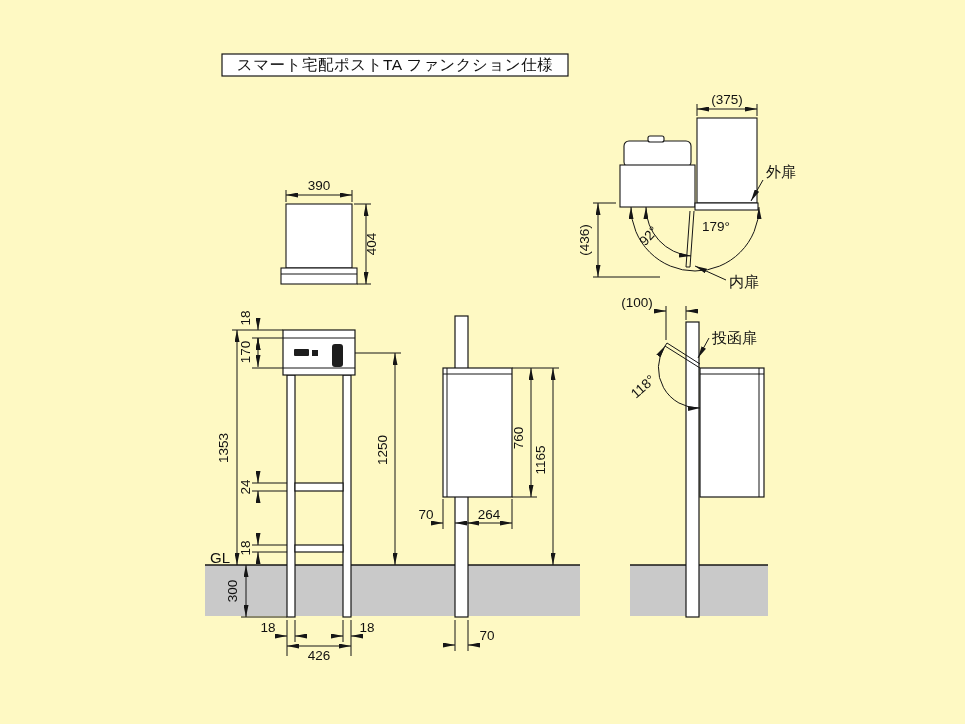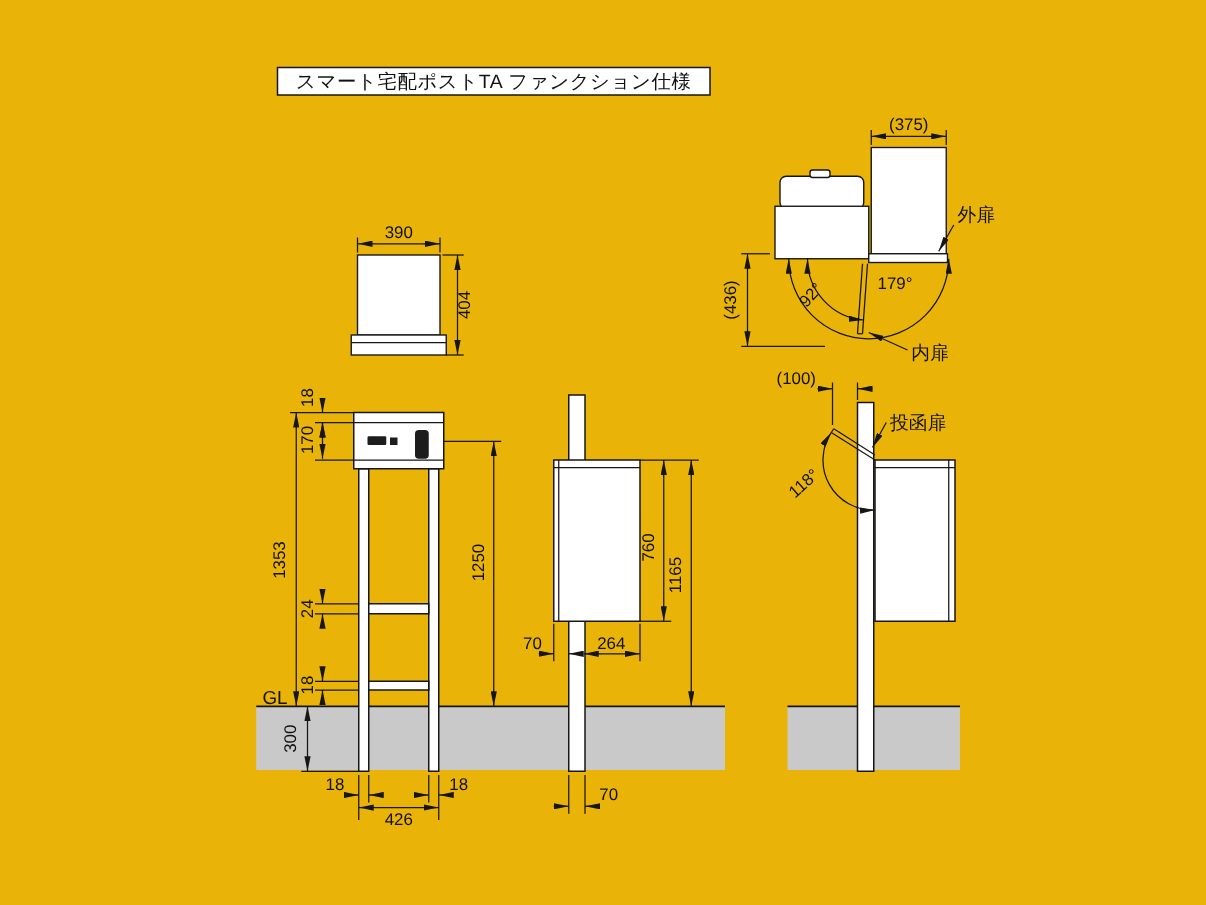--- a/index.html
+++ b/index.html
@@ -1,16 +1,16 @@
 <!DOCTYPE html>
 <html><head>
 <meta charset="utf-8">
 <style>
   html,body{margin:0;padding:0;background:#ffffff;}
-  .page{width:965px;height:724px;position:relative;background:#eab308;overflow:hidden;}
+  .page{width:965px;height:724px;position:relative;background:#fef9c3;overflow:hidden;}
   svg{display:block;}
   svg line, svg path.stroke{stroke:#161616;stroke-width:1;fill:none;}
   svg .thick{stroke-width:1.4;}
   svg rect.part{fill:#ffffff;stroke:#161616;stroke-width:1.1;}
   svg rect.frame{fill:#ffffff;stroke:#161616;stroke-width:1.2;}
   svg rect.dark{fill:#1d1d1d;stroke:none;}
   svg rect.ground{fill:#c9c9c9;stroke:none;}
   svg rect.titlebox{fill:#ffffff;stroke:#161616;stroke-width:1.2;}
   text{font-family:"Liberation Sans","DejaVu Sans",sans-serif;font-size:13.5px;fill:#111;stroke:none;}
   text.jp{font-size:15px;}

